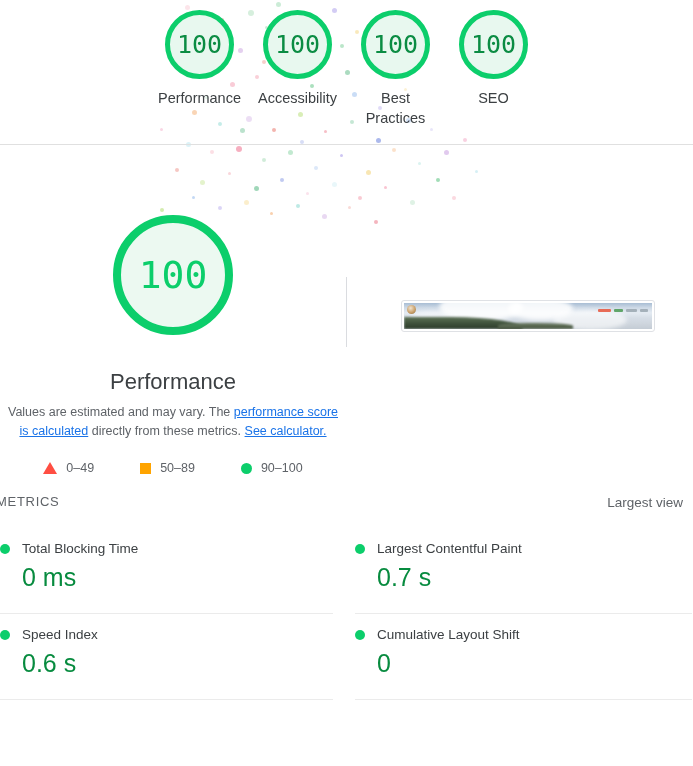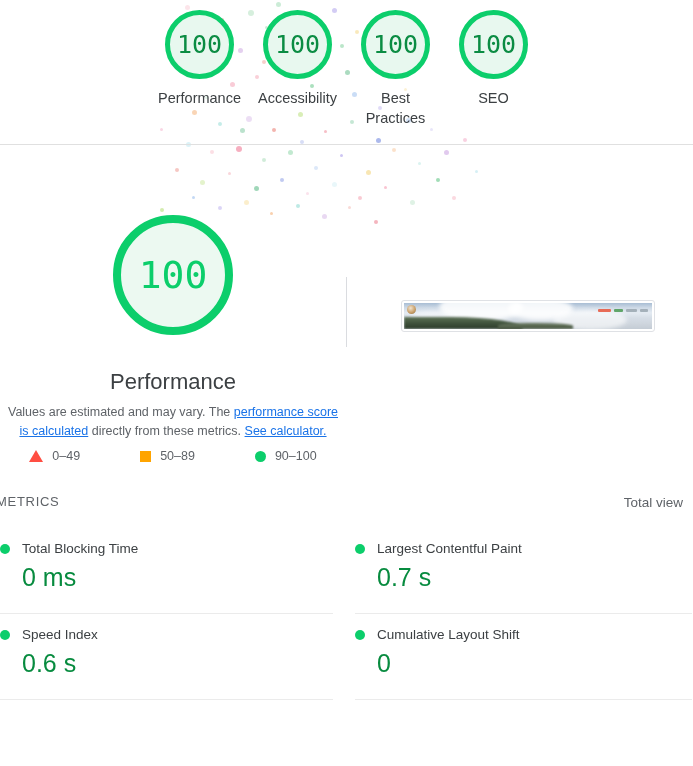--- a/index.html
+++ b/index.html
@@ -130,26 +130,26 @@
     line-height: 19px;
     color: #5f6368;
   }
   .disclaimer a {
     color: #1a73e8;
     text-decoration: underline;
   }
 
   
   .legend {
-    margin-top: 8px;
+    margin-top: 20px;
     width: 346px;
     display: flex;
     justify-content: center;
     align-items: center;
-    gap: 60px;
+    gap: 46px;
     font-size: 12.5px;
     color: #5f6368;
   }
   .legend-item {
     display: flex;
     align-items: center;
     gap: 9px;
   }
   .mk-triangle {
     width: 0; height: 0;
@@ -470,21 +470,21 @@
       <span class="nav-chip" style="width:13px;background:#e8553c;"></span>
       <span class="nav-chip" style="width:9px;background:#4a9a52;"></span>
       <span class="nav-chip" style="width:11px;background:#9aa7b0;"></span>
       <span class="nav-chip" style="width:8px;background:#9aa7b0;"></span>
     </div>
   </div>
 </div>
 
 <div class="metrics-header">
   <span class="metrics-title">METRICS</span>
-  <span class="expand-view">Total view</span>
+  <span class="expand-view">Largest view</span>
 </div>
 
 <div class="metrics-grid">
 
   <div class="metrics-col left">
 
 
     <div class="metric-item">
       <div class="metric-head">
         <span class="metric-dot"></span>

